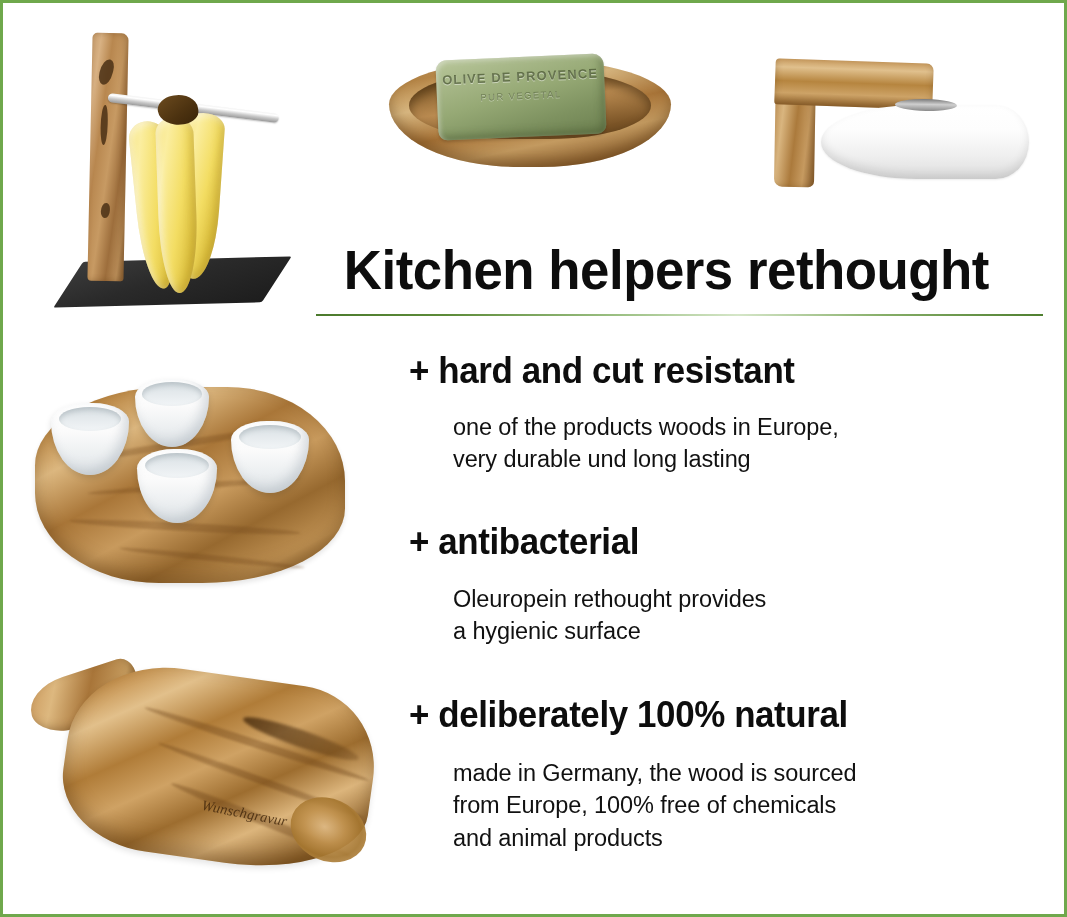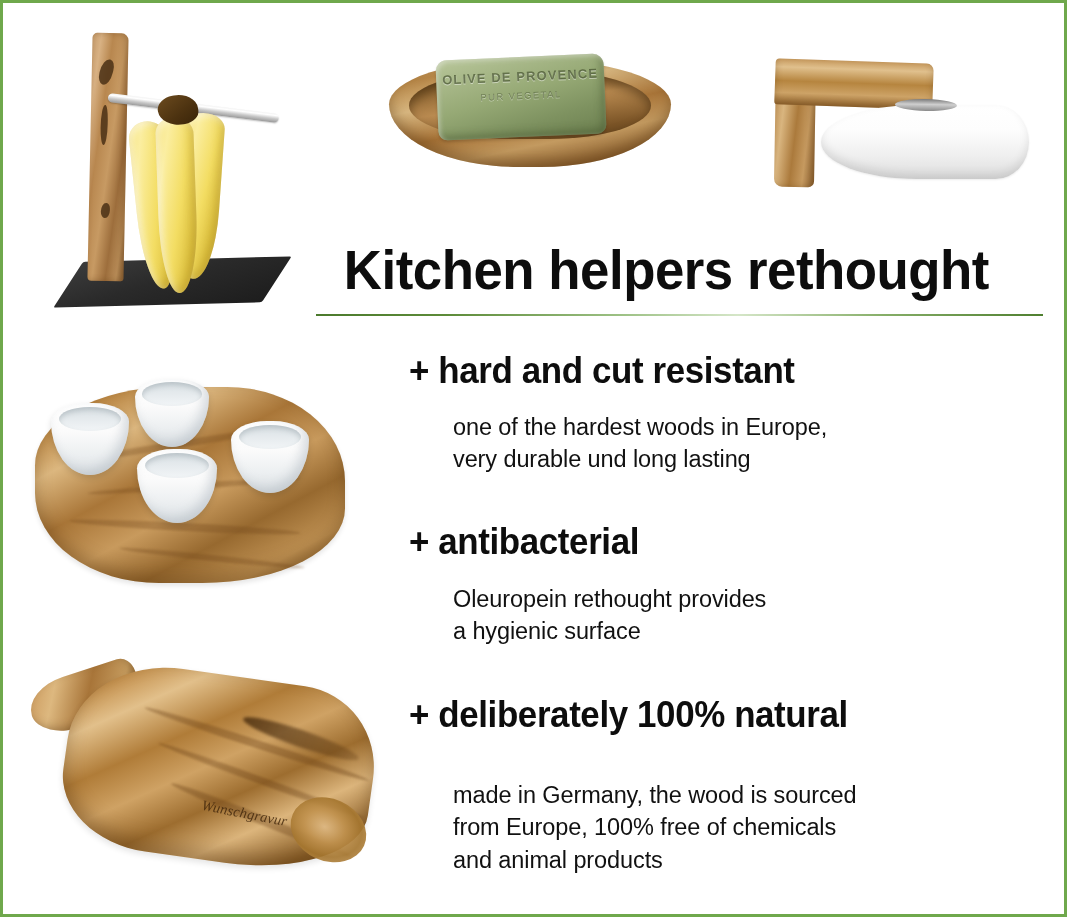--- a/index.html
+++ b/index.html
@@ -72,21 +72,21 @@
     white-space: pre-line;
     letter-spacing: -0.1px;
   }
 
   
   #feat-0-head { left: 406px; top: 347px; }
   #feat-0-body { left: 450px; top: 408px; }
   #feat-1-head { left: 406px; top: 518px; }
   #feat-1-body { left: 450px; top: 580px; }
   #feat-2-head { left: 406px; top: 691px; }
-  #feat-2-body { left: 450px; top: 754px; margin-top: 22px; }
+  #feat-2-body { left: 450px; top: 754px; }
 
   
 
   .product { position: absolute; }
 
   
   #prod-banana { left: 55px; top: 18px; width: 250px; height: 300px; }
 
   #banana-slate {
     position: absolute; left: 12px; top: 238px;
@@ -410,21 +410,21 @@
       <span id="cut-burl"></span>
     </div>
     <div id="cutboard-engraving">Wunschgravur</div>
   </div>
 
   <div id="headline">Kitchen helpers rethought</div>
   <div id="headline-rule"></div>
 
   <div class="feature">
     <div class="feature-head" id="feat-0-head">+ hard and cut resistant</div>
-    <div class="feature-body" id="feat-0-body">one of the hardest woods in Europe,
+    <div class="feature-body" id="feat-0-body">one of the products woods in Europe,
 very durable und long lasting</div>
   </div>
 
   <div class="feature">
     <div class="feature-head" id="feat-1-head">+ antibacterial</div>
     <div class="feature-body" id="feat-1-body">Oleuropein rethought provides
 a hygienic surface</div>
   </div>
 
   <div class="feature">

